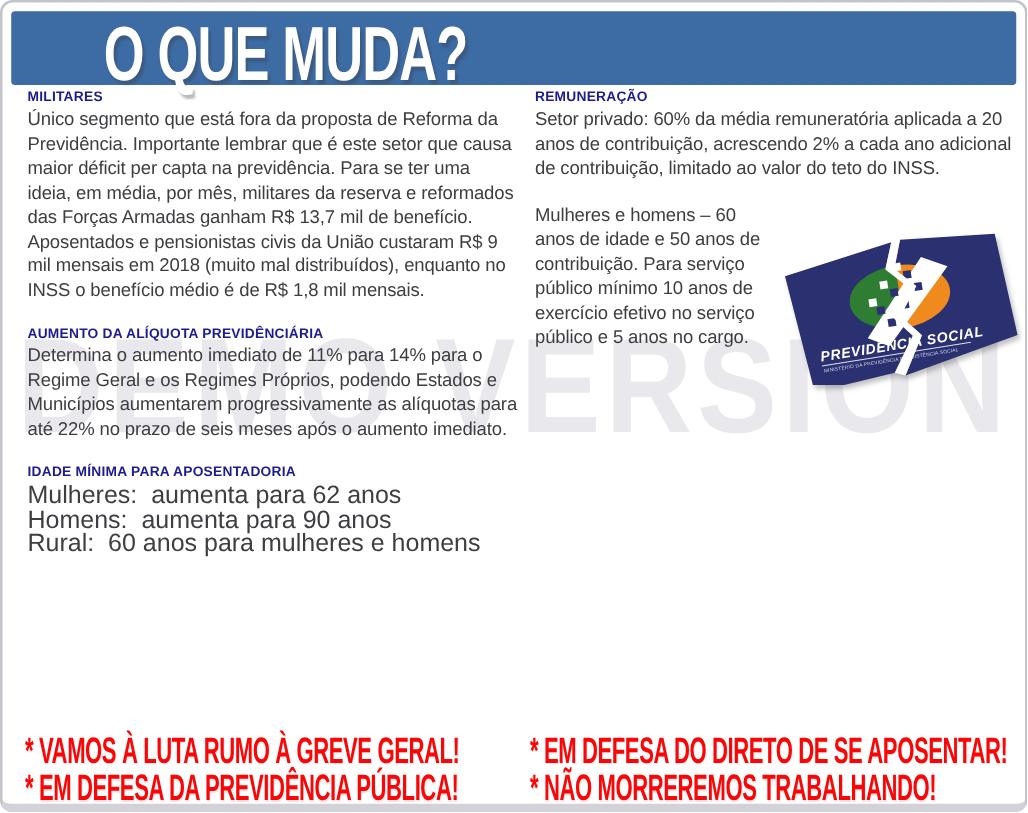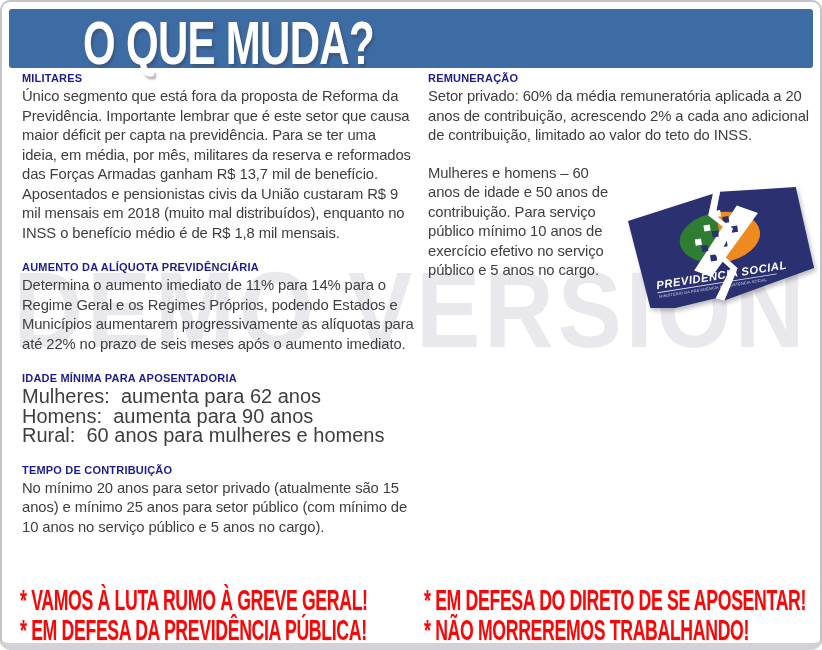--- a/index.html
+++ b/index.html
@@ -55,24 +55,20 @@
     <div class="sec sec-gap-lg">
       <h2>AUMENTO DA ALÍQUOTA PREVIDÊNCIÁRIA</h2>
       <p>Determina o aumento imediato de 11% para 14% para o Regime Geral e os Regimes Próprios, podendo Estados e Municípios aumentarem progressivamente as alíquotas para até 22% no prazo de seis meses após o aumento imediato.</p>
     </div>
     <div class="sec sec-gap-lg">
       <h2>IDADE MÍNIMA PARA APOSENTADORIA</h2>
       <div class="line">Mulheres:  aumenta para 62 anos</div>
       <div class="line">Homens:  aumenta para 90 anos</div>
       <div class="line">Rural:  60 anos para mulheres e homens</div>
     </div>
-    <div class="sec">
-      <h2>TEMPO DE CONTRIBUIÇÃO</h2>
-      <p>No mínimo 20 anos para setor privado (atualmente são 15 anos) e mínimo 25 anos para setor público (com mínimo de 10 anos no serviço público e 5 anos no cargo).</p>
-    </div>
   </div>
 
   <div class="col col-right">
     <div class="sec sec-gap-lg">
       <h2>REMUNERAÇÃO</h2>
       <p>Setor privado: 60% da média remuneratória aplicada a 20 anos de contribuição, acrescendo 2% a cada ano adicional de contribuição, limitado ao valor do teto do INSS.</p>
     </div>
     <div class="sec">
       <p>
         <span class="card-wrap">

